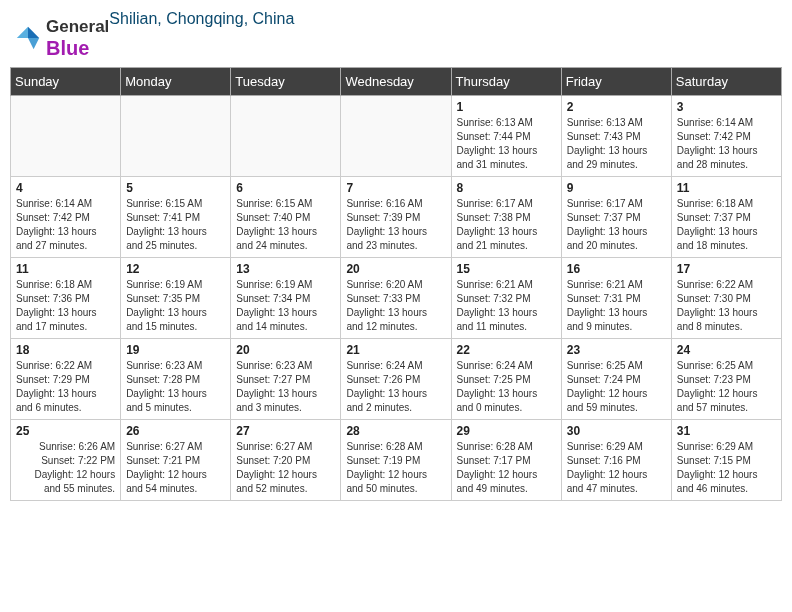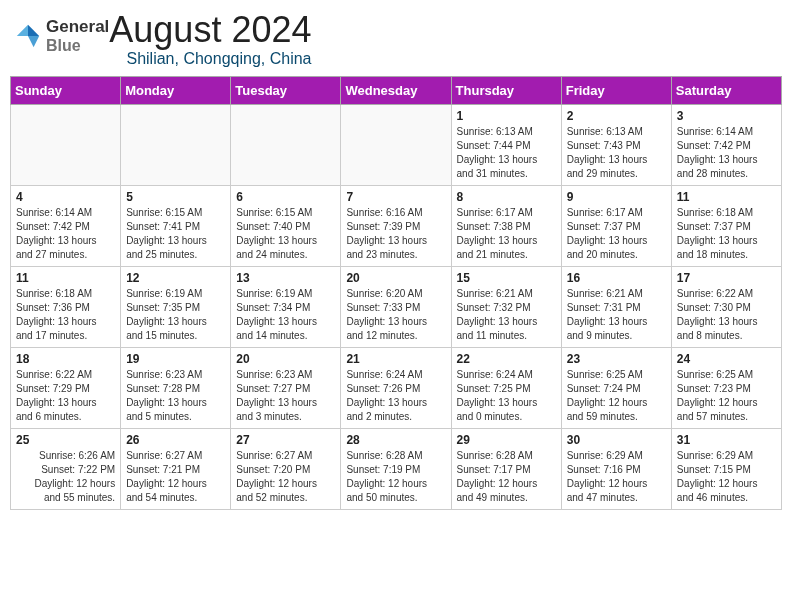--- a/index.html
+++ b/index.html
@@ -26,23 +26,23 @@
       display: flex;
       flex-direction: column;
       line-height: 1.1;
     }
     .logo-general {
       font-size: 17px;
       font-weight: bold;
       color: #333;
     }
     .logo-blue {
-      font-size: 16px;
+      font-size: 20px;
       font-weight: bold;
-      color: #737373;
+      color: #a21caf;
     }
     .logo-icon {
       width: 28px;
       height: 28px;
       margin-right: 4px;
     }
     .title-area {
       text-align: right;
     }
     .month-year {
@@ -55,24 +55,24 @@
       font-size: 16px;
       color: #0c4a6e;
       font-weight: 400;
     }
     .calendar {
       width: 100%;
       border-collapse: collapse;
       table-layout: fixed;
     }
     .calendar th {
-      background-color: #a21caf;
+      background-color: #404040;
       color: #fff;
       font-size: 13px;
-      font-weight: bold;
+      font-weight: normal;
       padding: 6px 4px;
       text-align: left;
       border: 1px solid #aaa;
     }
     .calendar td {
       border: 1px solid #ccc;
       vertical-align: top;
       padding: 4px 5px;
       font-size: 9.5px;
       color: #333;
@@ -104,21 +104,20 @@
       <polygon points="20,4 36,20 20,20" fill="#1a6eb5"></polygon>
       <polygon points="20,20 36,20 28,36" fill="#4a9fd5"></polygon>
       <polygon points="4,20 20,4 20,20" fill="#5ab0e0"></polygon>
     </svg>
     <div class="logo-text">
       <span class="logo-general">General</span>
       <span class="logo-blue">Blue</span>
     </div>
   </div>
   <div class="title-area">
-    <div class="month-year">August 2024</div>
     <div class="location">Shilian, Chongqing, China</div>
   </div>
 </div>
 
 <table class="calendar">
   <thead>
     <tr>
     <th>Sunday</th>
         <th>Monday</th>
         <th>Tuesday</th>

